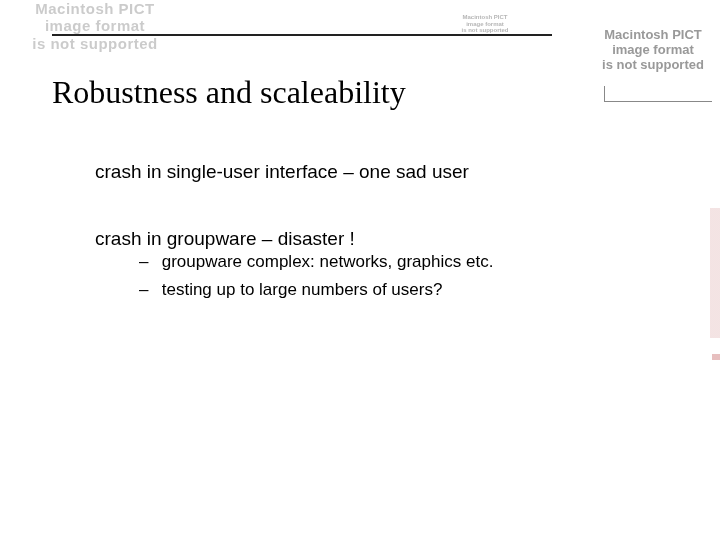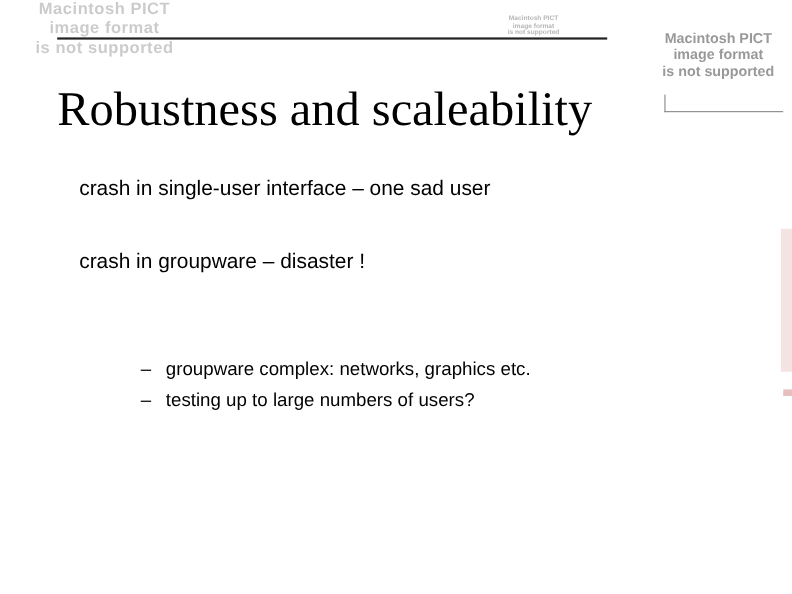--- a/index.html
+++ b/index.html
@@ -35,30 +35,30 @@
     background: linear-gradient(#e8c8c8 0, #e8c8c8 100%);
     opacity: 0.5;
   }
   .red-dot {
     position: absolute; right: 0; top: 354px; width: 8px; height: 6px; background: #d08080; opacity: 0.5;
   }
 
   .title {
     position: absolute; left: 52px; top: 74px;
     font-family: 'Comic Sans MS', 'Segoe Script', cursive, Georgia, serif;
-    font-size: 44px; font-weight: 400;
+    font-size: 32px; font-weight: 400;
   }
 
-  .body { position: absolute; left: 72px; top: 160px; width: 560px;
+  .body { position: absolute; left: 95px; top: 160px; width: 560px;
           font-family: Verdana, Geneva, sans-serif; font-size: 19px; line-height: 1.3; }
   .p1 { margin-bottom: 42px; }
-  .p2 { margin-bottom: 74px; }
+  .p2 { }
   .p3 { margin-bottom: 14px; }
 
-  .sublist { margin-left: 56px; font-size: 17px; }
+  .sublist { margin-left: 44px; font-size: 17px; }
   .sublist .item { margin-bottom: 6px; }
   .dash { display: inline-block; width: 18px; }
 
 </style>
 </head>
 <body>
 
 <div class="slide">
 
   <div class="hr-top"></div>

